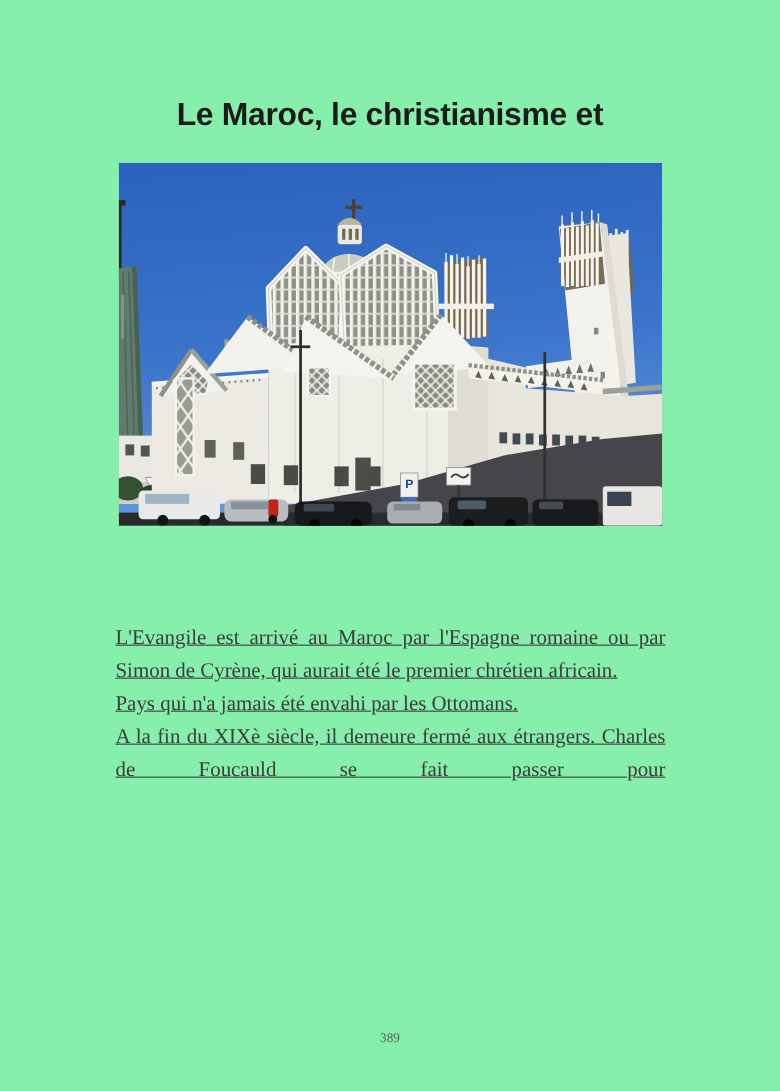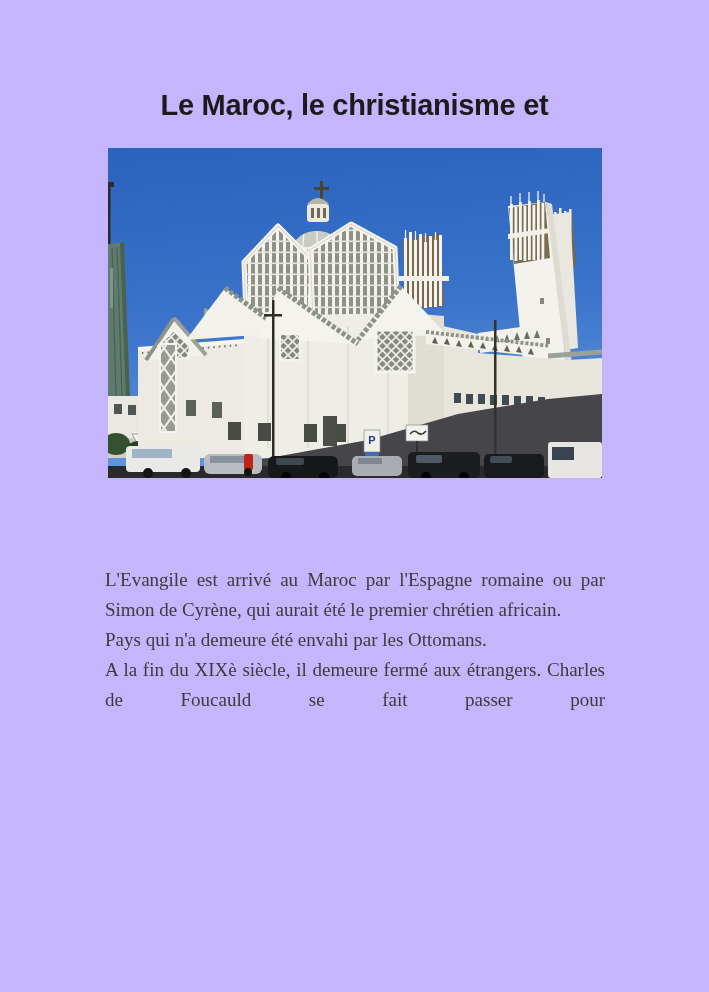--- a/index.html
+++ b/index.html
@@ -1,35 +1,35 @@
 <!DOCTYPE html>
 <html><head>
 <meta charset="utf-8">
 <style>
   html,body{margin:0;padding:0;background:#ffffff;}
   .page{
-    position:relative;width:709px;height:992px;background:#c4b5fd;
+    position:relative;width:709px;height:992px;background:#86efac;
     overflow:hidden;font-family:"Liberation Serif","DejaVu Serif",serif;
   }
   .title{
     margin:0;padding-top:83px;text-align:center;
     font-family:"Liberation Sans","DejaVu Sans",sans-serif;
     font-weight:700;font-size:29px;line-height:44px;color:#1b1b1b;
     letter-spacing:-0.3px;
   }
   .title span{display:block;white-space:nowrap;}
   figure.photo{
     margin:21px 0 0 108px;width:494px;height:330px;padding:0;
     line-height:0;
   }
   .bodytext{
     position:absolute;left:105px;top:565px;width:500px;
     font-size:19px;line-height:30px;color:#3c3c3c;text-align:justify;
   }
-  .bodytext p{margin:0;padding:0;}
+  .bodytext p{margin:0;padding:0;text-decoration:underline;}
   .bodytext p.cutoff{text-align-last:justify;}
   .pagenum{
     position:absolute;left:0;right:0;top:936px;text-align:center;
     font-size:12px;color:#5c5c5c;
   }
 </style>
 </head>
 <body>
 
 <div class="page">
@@ -310,18 +310,19 @@
         <circle cx="178" cy="329" r="5" fill="#000"></circle>
           <circle cx="216" cy="329" r="5" fill="#000"></circle>
         <circle cx="318" cy="329" r="5" fill="#000"></circle>
           <circle cx="356" cy="329" r="5" fill="#000"></circle>
       </g>
     </svg>
   </figure>
 
   <section class="bodytext">
     <p>L'Evangile est arrivé au Maroc par l'Espagne romaine ou par Simon de Cyrène, qui aurait été le premier chrétien africain.</p>
-    <p>Pays qui n'a demeure été envahi par les Ottomans.</p>
+    <p>Pays qui n'a jamais été envahi par les Ottomans.</p>
     <p class="cutoff">A la fin du XIXè siècle, il demeure fermé aux étrangers. Charles de Foucauld se fait passer pour</p>
   </section>
 
+  <div class="pagenum">389</div>
 
 </div>
 
 </body></html>

